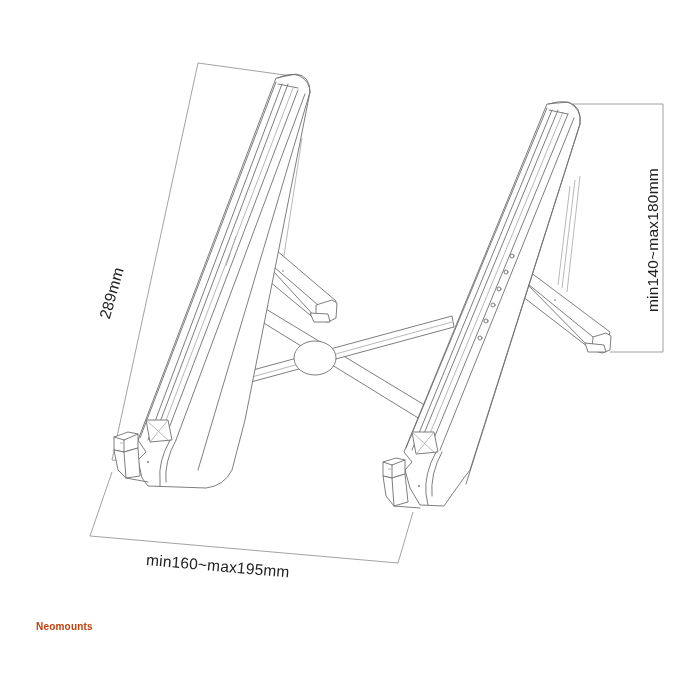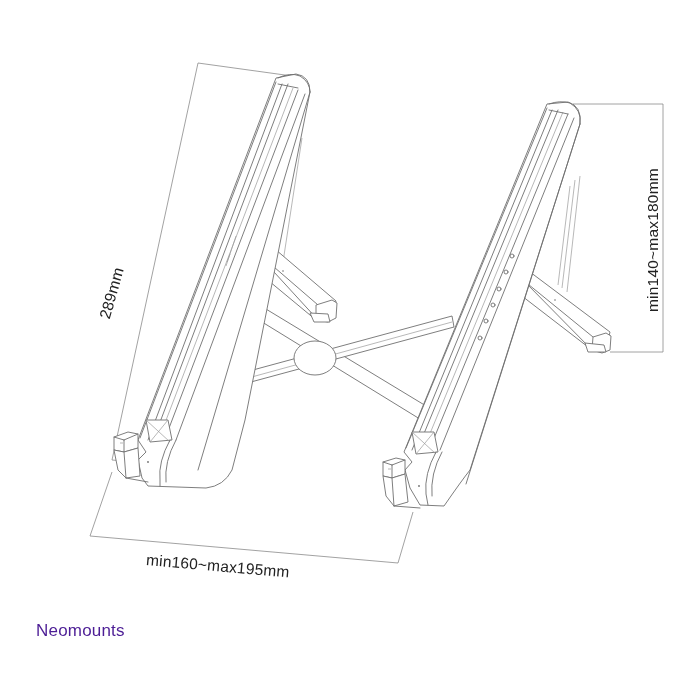--- a/index.html
+++ b/index.html
@@ -21,23 +21,23 @@
       color: #222222;
       font-size: 15.5px;
       letter-spacing: 0.2px;
       white-space: nowrap;
       transform-origin: 0 0;
     }
     .brand {
       position: absolute;
       left: 36px;
       top: 621px;
-      color: #4c1d95;
-      font-size: 17px;
-      font-weight: normal;
+      color: #c2410c;
+      font-size: 10px;
+      font-weight: bold;
       letter-spacing: 0.2px;
     }
   </style>
 </head>
 <body>
 
 <div class="canvas">
 
   <svg class="drawing" width="700" height="700" viewBox="0 0 700 700">
 

